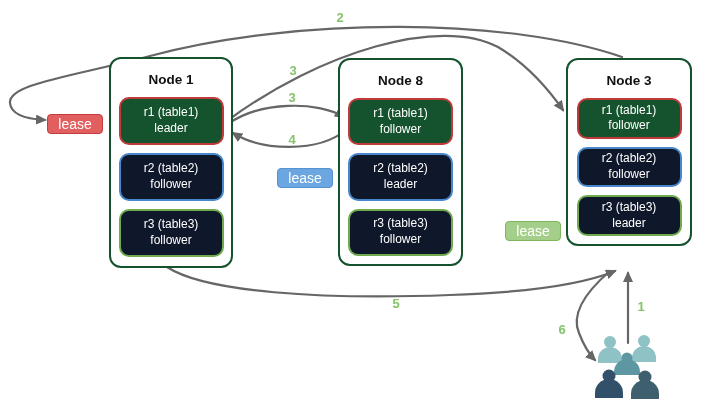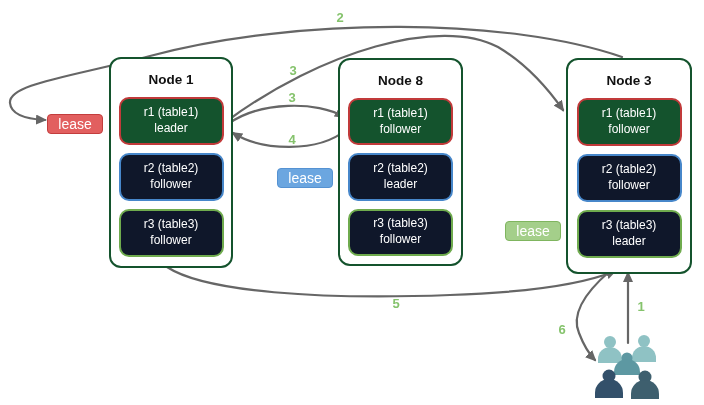--- a/index.html
+++ b/index.html
@@ -83,21 +83,21 @@
     <div class="rbox blue">
       <span>r2 (table2)</span>
       <span>leader</span>
     </div>
     <div class="rbox green">
       <span>r3 (table3)</span>
       <span>follower</span>
     </div>
   </div>
 
-  <div class="node" style="left:566px; top:58px; width:126px; height:216px;">
+  <div class="node" style="left:566px; top:58px; width:126px; height:188px;">
     <div class="node-title">Node 3</div>
     <div class="rbox red">
       <span>r1 (table1)</span>
       <span>follower</span>
     </div>
     <div class="rbox blue">
       <span>r2 (table2)</span>
       <span>follower</span>
     </div>
     <div class="rbox green">

